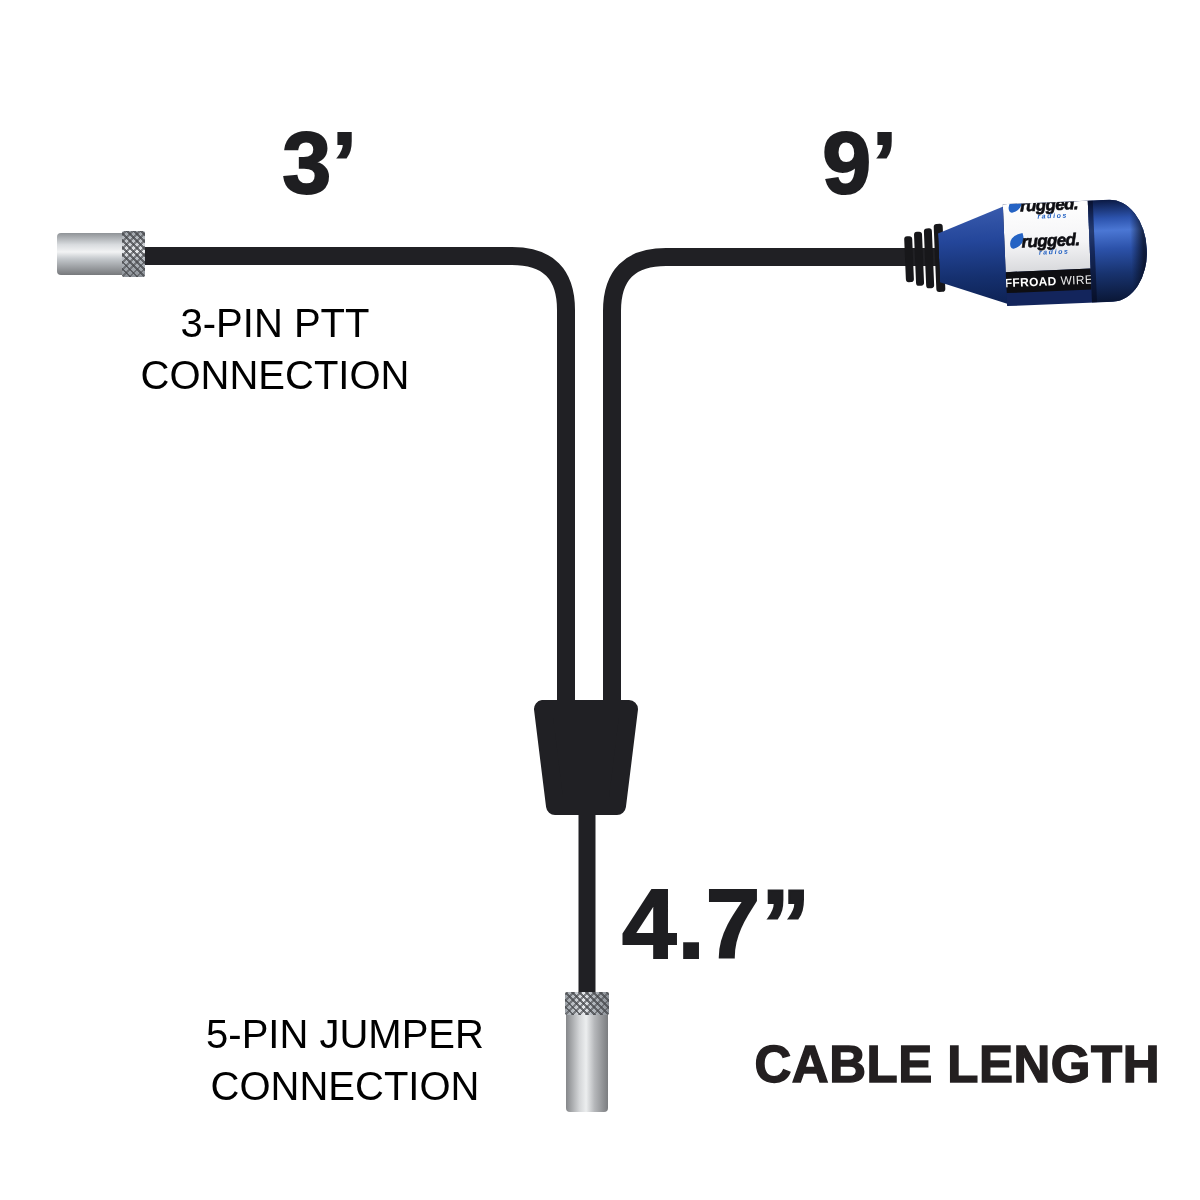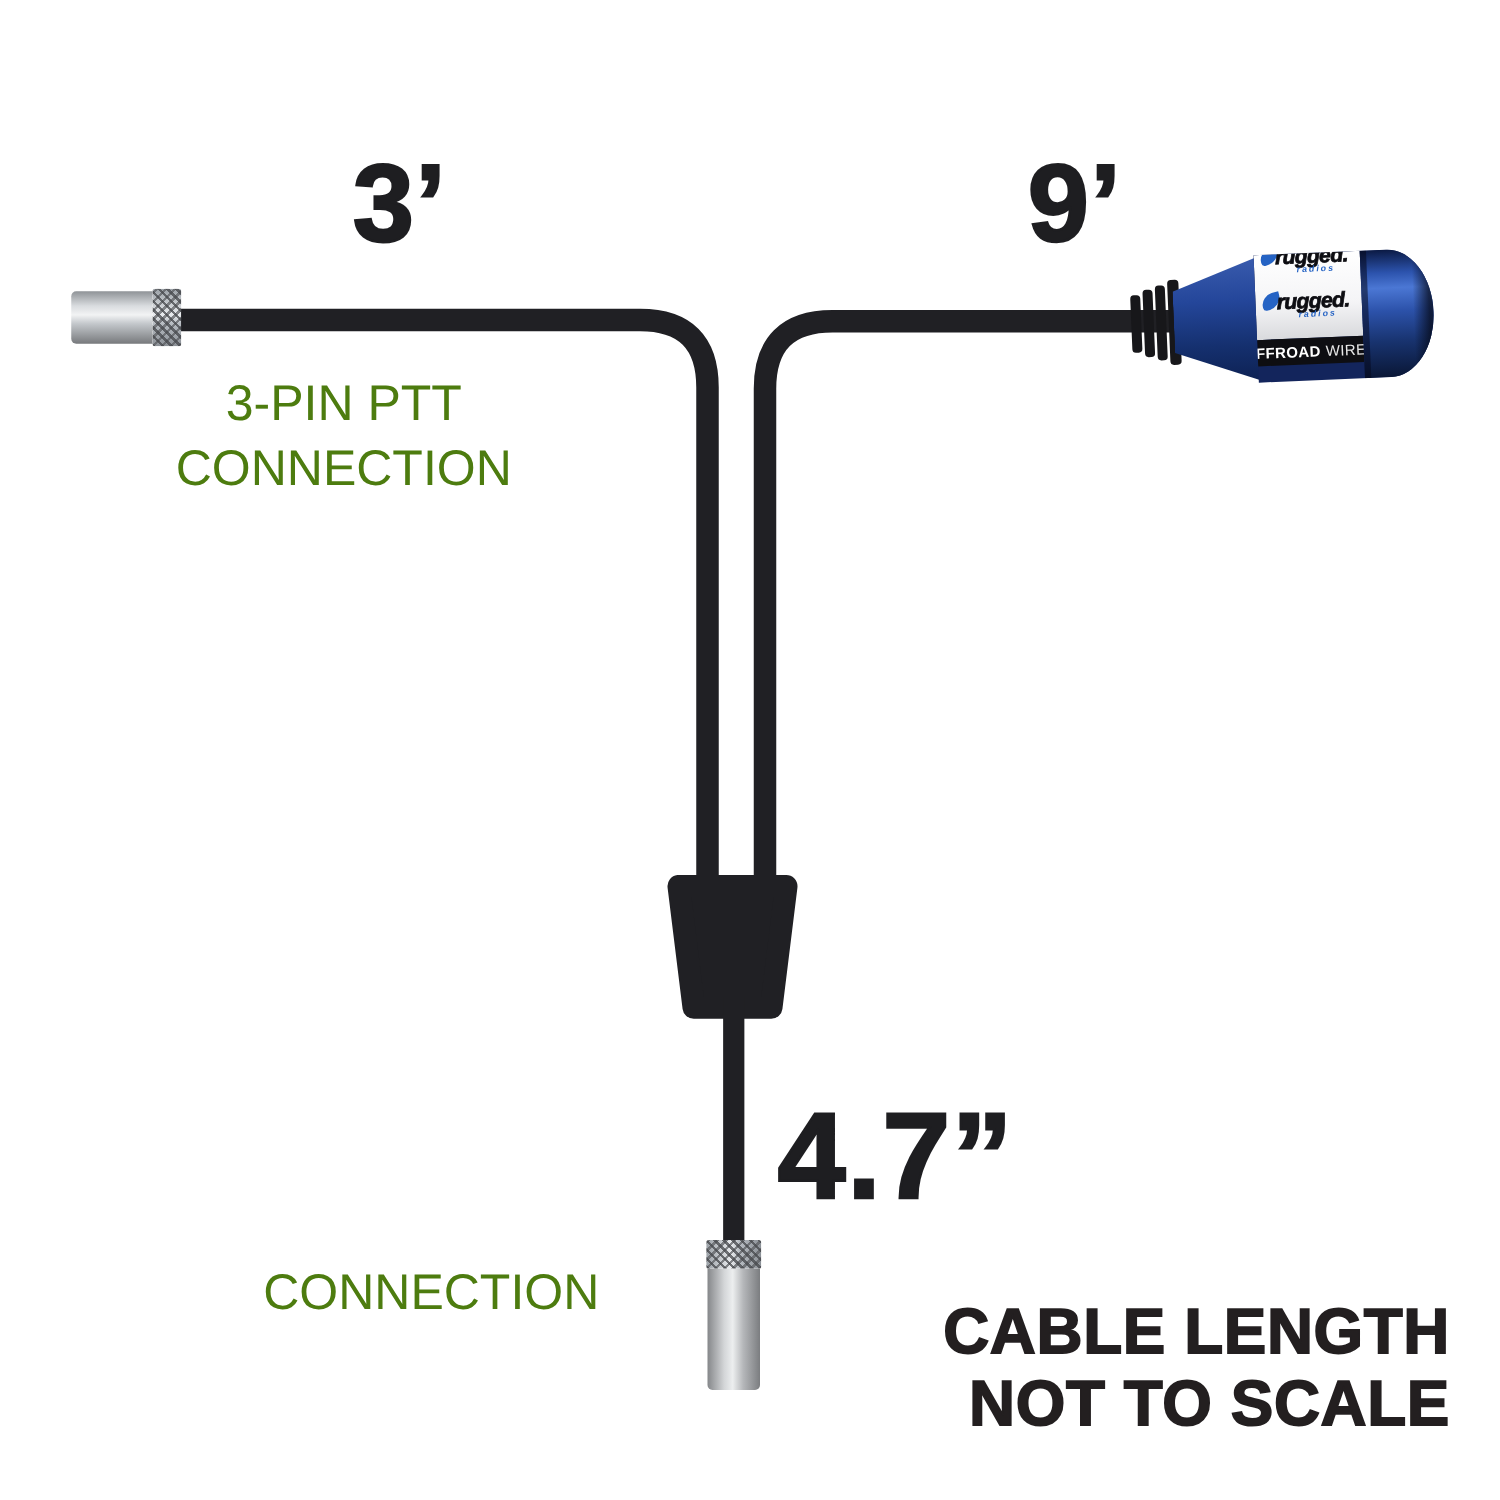--- a/index.html
+++ b/index.html
@@ -16,21 +16,21 @@
   .abs{position:absolute;}
 
   
   .dim{font-weight:700;color:var(--ink);text-align:center;
        -webkit-text-stroke:2px var(--ink);letter-spacing:1px;}
   #dim-left {left:230px;top:112px;width:180px;font-size:88px;}
   #dim-right{left:770px;top:112px;width:180px;font-size:88px;}
   #dim-bottom{left:622px;top:868px;width:240px;font-size:98px;text-align:left;}
 
   
-  .callout{font-size:40px;line-height:52px;font-weight:400;text-align:center;color:#4d7c0f;}
+  .callout{font-size:40px;line-height:52px;font-weight:400;text-align:center;color:#000000;}
   #callout-ptt{left:85px;top:297px;width:380px;}
   #callout-jumper{left:150px;top:1008px;width:390px;}
 
   .disclaimer{left:720px;top:1036px;width:440px;text-align:right;
               font-size:51px;line-height:58px;font-weight:700;color:#231f20;
               -webkit-text-stroke:1.4px #231f20;letter-spacing:.5px;}
 
   
   svg.cables{left:0;top:0;}
   .cable{fill:none;stroke:var(--cable);}
@@ -100,26 +100,26 @@
 
 <div class="abs dim" id="dim-left">3’</div>
 <div class="abs dim" id="dim-right">9’</div>
 <div class="abs dim" id="dim-bottom">4.7”</div>
 
 <div class="abs callout" id="callout-ptt">
   <div>3-PIN PTT</div>
   <div>CONNECTION</div>
 </div>
 <div class="abs callout" id="callout-jumper">
+  <div>5-PIN JUMPER</div>
   <div>CONNECTION</div>
 </div>
 
 <div class="abs disclaimer">
   <div>CABLE LENGTH</div>
-  <div>NOT TO SCALE</div>
 </div>
 
 <div class="abs" id="conn-ptt">
   <div class="abs barrel metal-h"></div>
   <div class="abs kn knurl"></div>
 </div>
 
 <div class="abs" id="conn-jumper">
   <div class="abs kn knurl-v"></div>
   <div class="abs barrel metal-v"></div>

